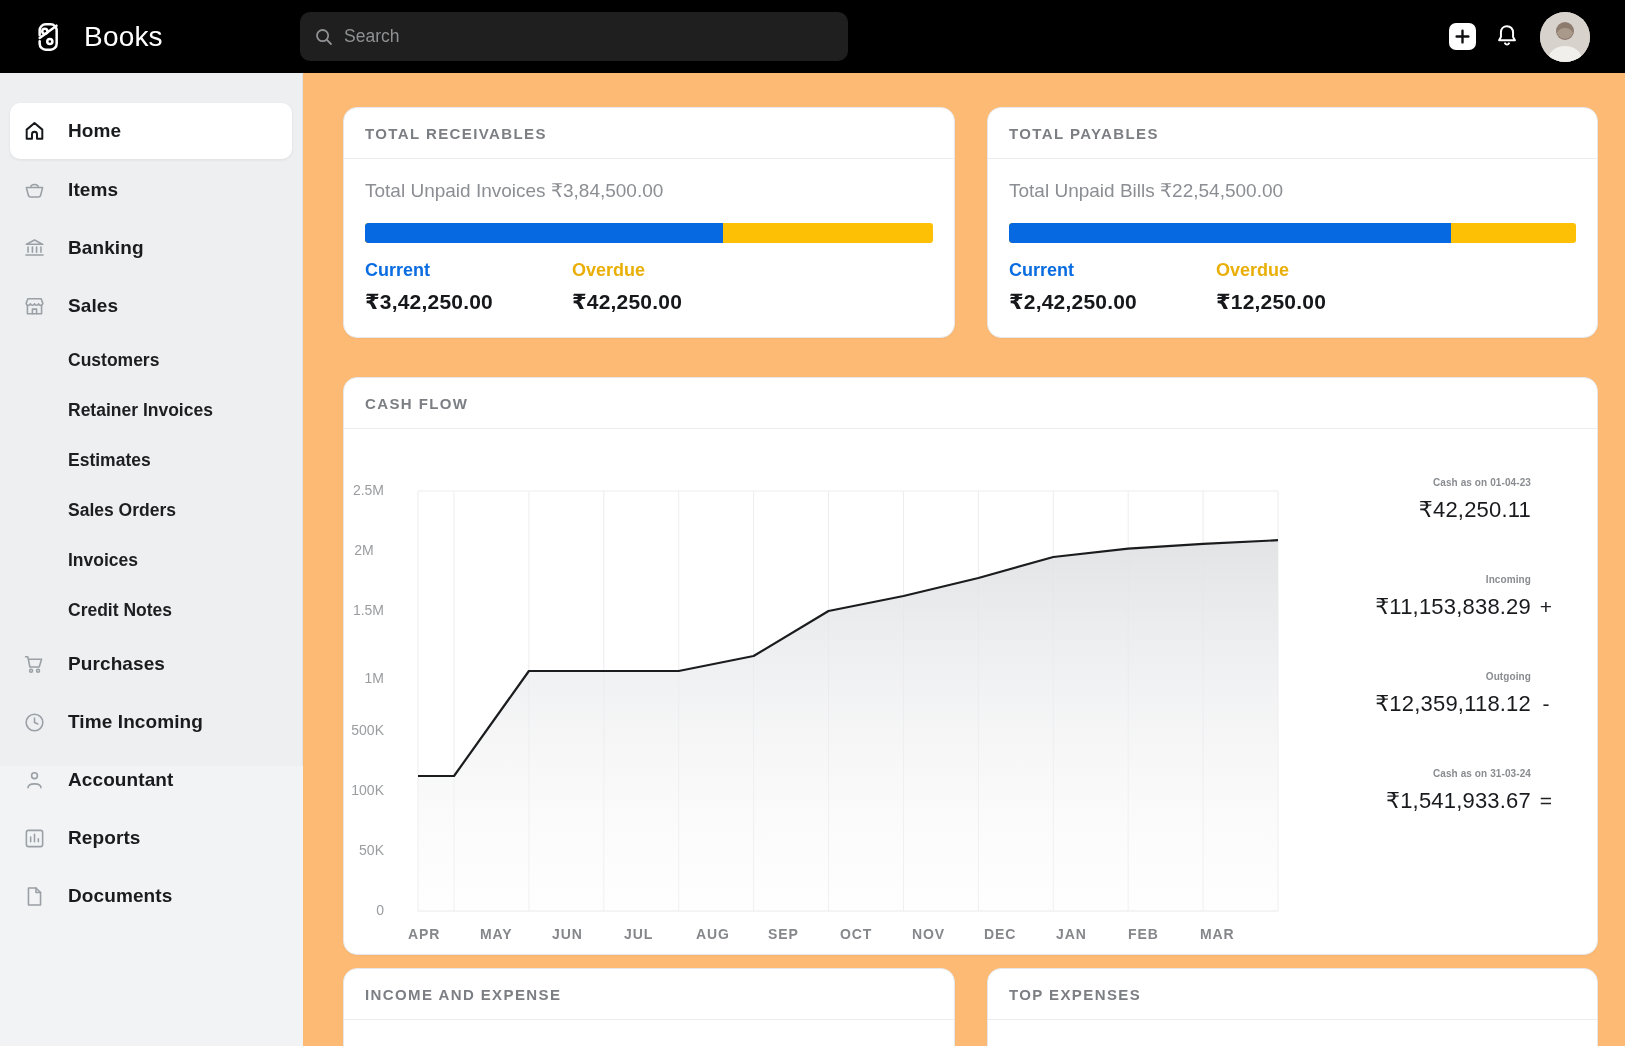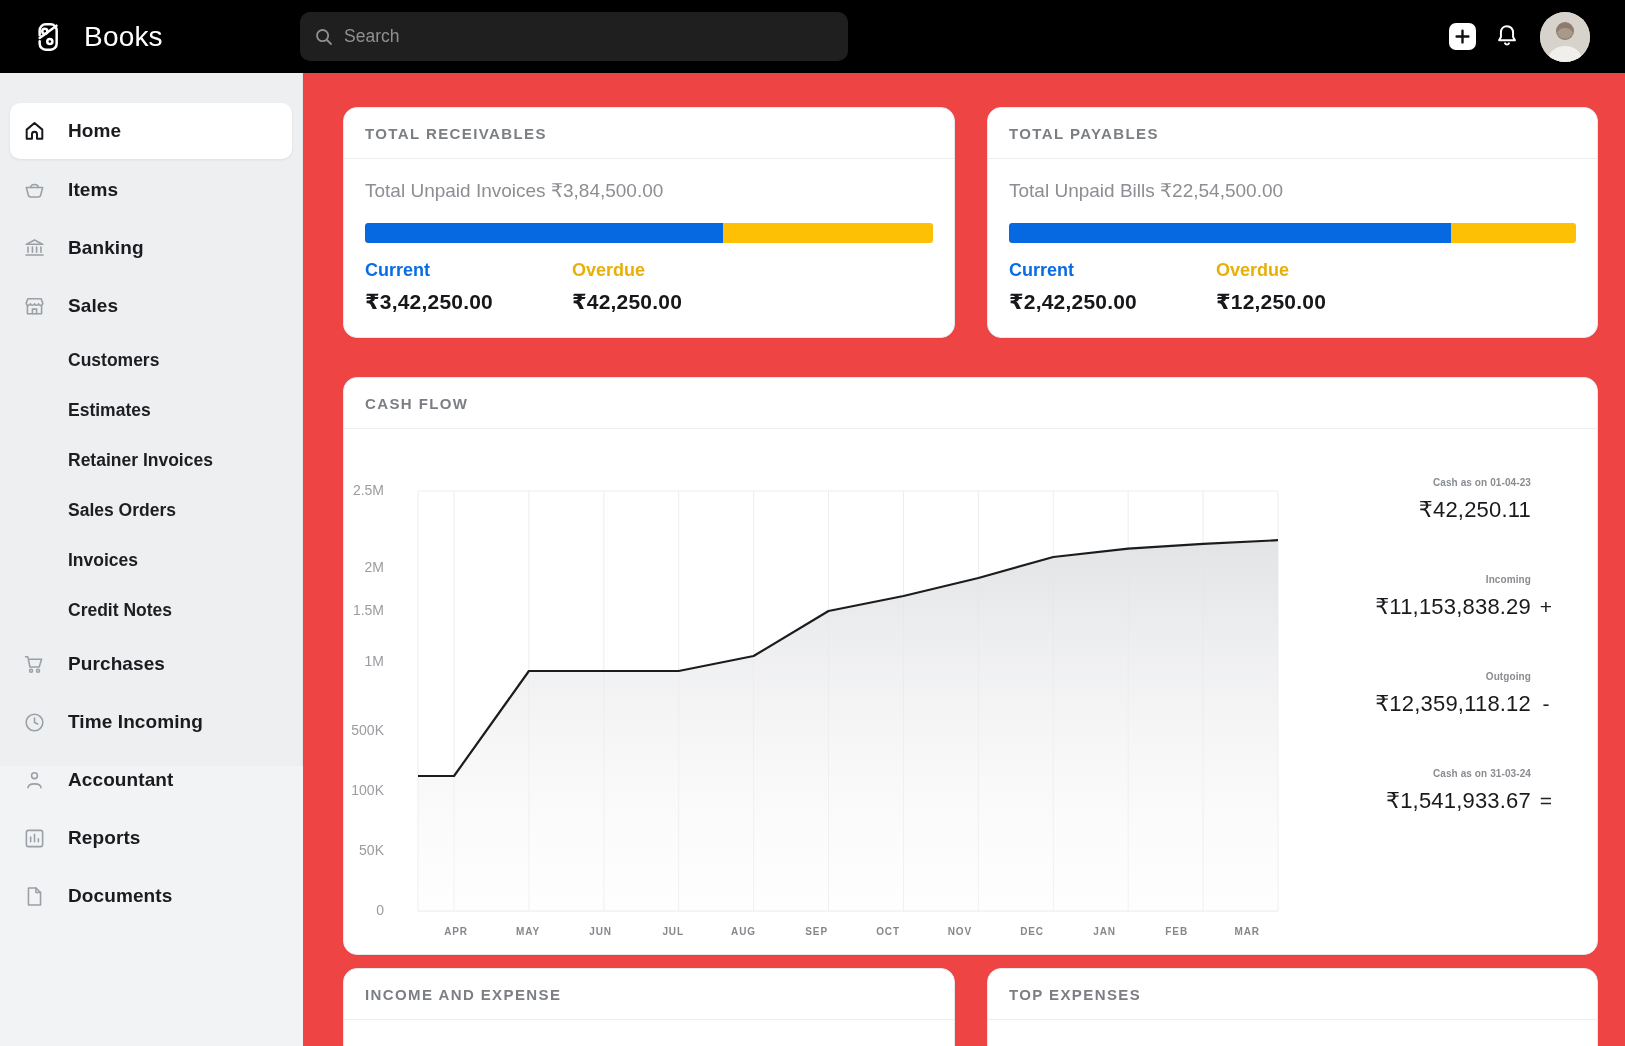--- a/index.html
+++ b/index.html
@@ -20,21 +20,21 @@
   
   .sidebar { position:absolute; left:0; top:73px; width:303px; height:693px; background:#edeff1; border-right:1px solid #e1e4e6; padding:30px 10px 0 10px; }
   .side-item { display:flex; align-items:center; height:58px; padding-left:12px; cursor:pointer; border-radius:10px; }
   .side-item .sicon { width:26px; height:26px; margin-right:20px; flex:none; display:flex; align-items:center; }
   .side-item .slabel { font-size:19px; font-weight:600; color:#1a1b1e; letter-spacing:.1px; }
   .side-item.active { background:#fff; height:56px; box-shadow:0 1px 3px rgba(20,22,26,.08); margin-bottom:2px; }
   .side-sub { display:flex; align-items:center; height:50px; padding-left:58px; cursor:pointer; }
   .side-sub .slabel { font-size:17.5px; font-weight:600; color:#1d1e21; }
 
   
-  .main { position:absolute; left:303px; top:73px; width:1322px; height:973px; background:#ef4444; }
+  .main { position:absolute; left:303px; top:73px; width:1322px; height:973px; background:#fdba74; }
   .card { position:absolute; background:#fff; border:1px solid #e6e8eb; border-radius:14px; box-shadow:0 1px 2px rgba(25,28,33,.03); }
   .card-head { height:51px; display:flex; align-items:center; padding:0 21px; border-bottom:1px solid #ededf0; }
   .card-title { font-size:15px; font-weight:600; color:#7b7e83; letter-spacing:1.4px; }
 
   .card-recv { left:40px; top:34px;  width:612px; height:231px; }
   .card-pay  { left:684px; top:34px; width:611px; height:231px; }
   .card-cash { left:40px; top:304px; width:1255px; height:578px; }
   .card-inc  { left:40px; top:895px; width:612px; height:300px; }
   .card-topx { left:684px; top:895px; width:611px; height:300px; }
 
@@ -46,21 +46,21 @@
   .ar-col { width:207px; }
   .col-label { font-size:18px; font-weight:600; margin-bottom:9px; }
   .col-label.cur { color:#0a6ce1; }
   .col-label.ovr { color:#e9af06; }
   .col-amount { font-size:21px; font-weight:700; color:#17181b; letter-spacing:.2px; }
 
   
   .chart-wrap { position:absolute; left:0; top:51px; right:0; bottom:0; }
   .plot-svg { position:absolute; left:57px; top:44px; }
   .ylabel { position:absolute; left:0; width:40px; text-align:right; font-size:14px; color:#9a9c9f; }
-  .xlabel { position:absolute; width:60px; text-align:right; font-size:10px; font-weight:600; color:#85878b; letter-spacing:.9px; }
+  .xlabel { position:absolute; width:60px; text-align:left; font-size:14px; font-weight:600; color:#85878b; letter-spacing:.9px; }
   .stats { position:absolute; right:36px; top:44px; width:330px; }
   .stat-group { margin-bottom:43px; }
   .stat-label { text-align:right; font-size:10px; font-weight:700; color:#898c90; line-height:20px; padding-right:30px; letter-spacing:.1px; }
   .stat-valrow { display:flex; justify-content:flex-end; align-items:baseline; line-height:34px; }
   .stat-value { font-size:22px; color:#191a1d; letter-spacing:.2px; }
   .stat-op { width:30px; text-align:center; font-size:21px; color:#212226; }
 </style>
 </head>
 <body>
 
@@ -149,24 +149,24 @@
           <path d="M5.2 11.5 V19 H18.8 V11.5"></path>
           <path d="M10 19 V14.5 H14 V19"></path>
         </svg>
       </span>
       <span class="slabel">Sales</span>
     </div>
     <div class="side-sub">
       <span class="slabel">Customers</span>
     </div>
     <div class="side-sub">
+      <span class="slabel">Retainer Invoices</span>
+    </div>
+    <div class="side-sub">
       <span class="slabel">Estimates</span>
-    </div>
-    <div class="side-sub">
-      <span class="slabel">Retainer Invoices</span>
     </div>
     <div class="side-sub">
       <span class="slabel">Sales Orders</span>
     </div>
     <div class="side-sub">
       <span class="slabel">Invoices</span>
     </div>
     <div class="side-sub">
       <span class="slabel">Credit Notes</span>
     </div>
@@ -318,23 +318,23 @@
           <line x1="652.272" y1="18" x2="652.272" y2="438" stroke="#ededef" stroke-width="1"></line>
           <line x1="727.181" y1="18" x2="727.181" y2="438" stroke="#ededef" stroke-width="1"></line>
           <line x1="802.09" y1="18" x2="802.09" y2="438" stroke="#ededef" stroke-width="1"></line>
           <line x1="876.999" y1="18" x2="876.999" y2="438" stroke="#ededef" stroke-width="1"></line>
           <line x1="17" y1="18" x2="876.999" y2="18" stroke="#ededef" stroke-width="1"></line>
           <line x1="17" y1="438" x2="876.999" y2="438" stroke="#e7e8ea" stroke-width="1"></line>
           <path d="M17.0 303.0 L53.0 303.0 L127.9 198.0 L202.8 198.0 L277.7 198.0 L352.6 183.0 L427.5 138.0 L502.5 123.0 L577.4 105.0 L652.3 84.0 L727.2 75.6 L802.1 70.8 L877.0 67.2 L877.0 438 L17 438 Z" fill="url(#gfade)"></path>
           <path d="M17.0 303.0 L53.0 303.0 L127.9 198.0 L202.8 198.0 L277.7 198.0 L352.6 183.0 L427.5 138.0 L502.5 123.0 L577.4 105.0 L652.3 84.0 L727.2 75.6 L802.1 70.8 L877.0 67.2" fill="none" stroke="#1b1c1e" stroke-width="2.2" stroke-linejoin="round"></path>
         </svg>
         <div class="ylabel" style="top: 53px;">2.5M</div>
-        <div class="ylabel" style="top: 130px;">2M</div>
+        <div class="ylabel" style="top: 113px; text-align: center;">2M</div>
         <div class="ylabel" style="top: 173px;">1.5M</div>
-        <div class="ylabel" style="top: 224px;">1M</div>
+        <div class="ylabel" style="top: 241px;">1M</div>
         <div class="ylabel" style="top: 293px;">500K</div>
         <div class="ylabel" style="top: 353px;">100K</div>
         <div class="ylabel" style="top: 413px;">50K</div>
         <div class="ylabel" style="top: 473px;">0</div>
         <div class="xlabel" style="left: 64px; top: 497px;">APR</div>
         <div class="xlabel" style="left: 136px; top: 497px;">MAY</div>
         <div class="xlabel" style="left: 208px; top: 497px;">JUN</div>
         <div class="xlabel" style="left: 280px; top: 497px;">JUL</div>
         <div class="xlabel" style="left: 352px; top: 497px;">AUG</div>
         <div class="xlabel" style="left: 424px; top: 497px;">SEP</div>

